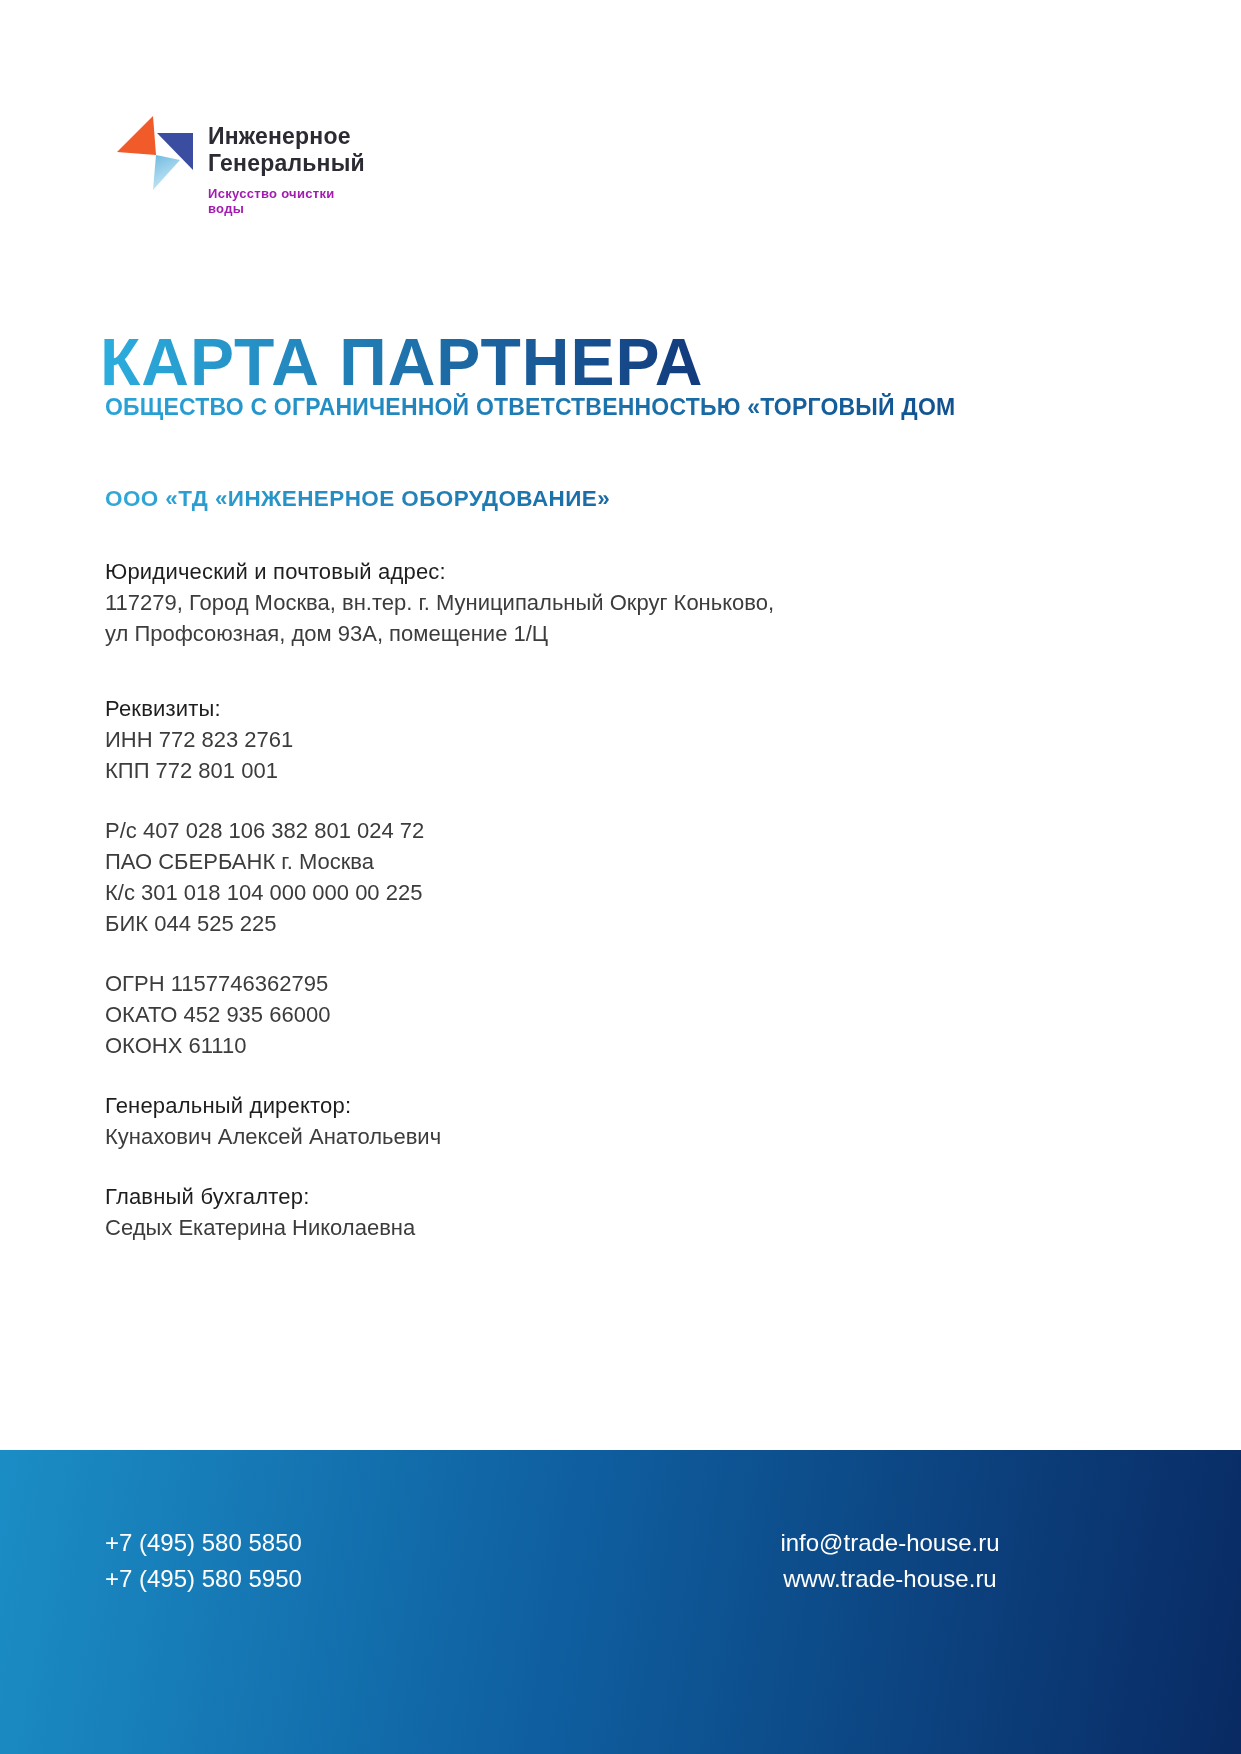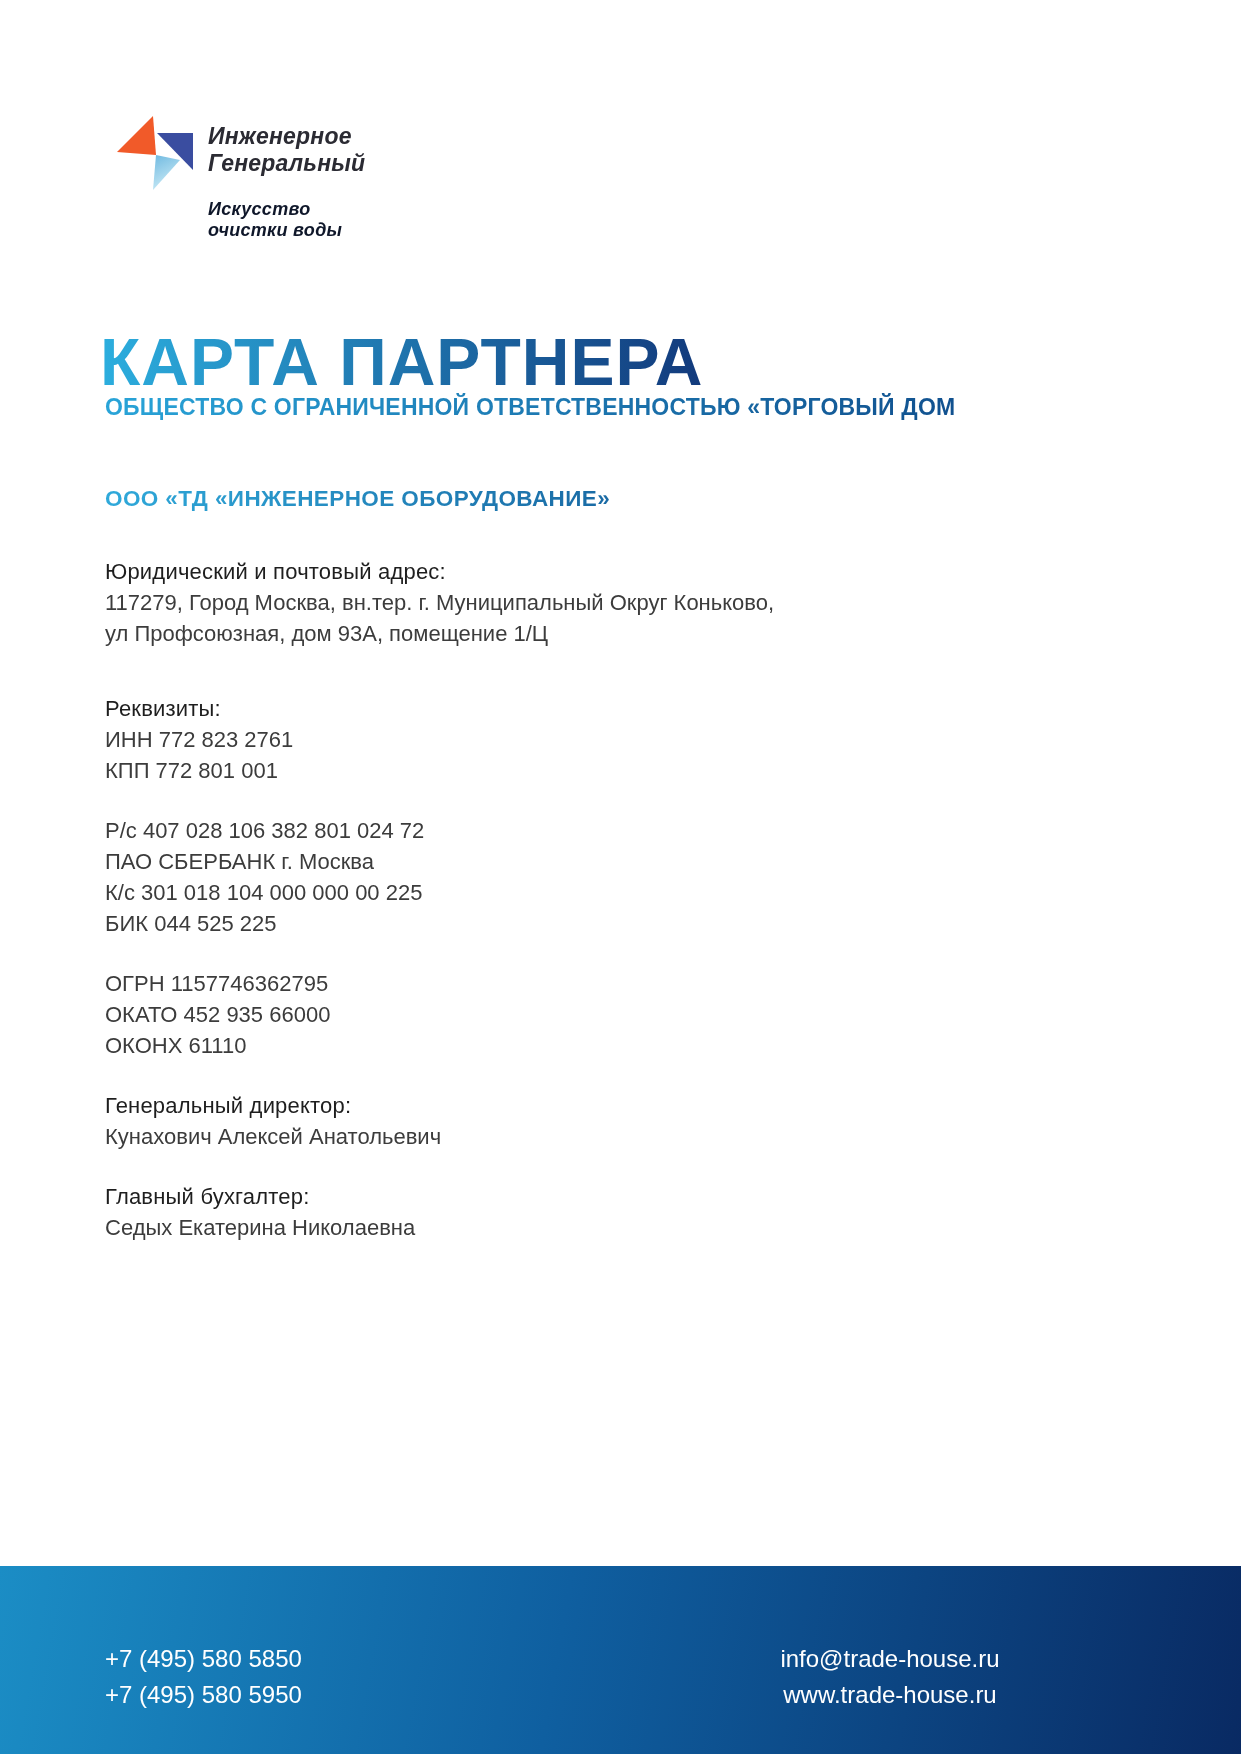--- a/index.html
+++ b/index.html
@@ -7,23 +7,23 @@
     width:1241px; height:1754px;
     background:#ffffff;
     font-family:"Liberation Sans","DejaVu Sans",sans-serif;
     -webkit-font-smoothing:antialiased;
   }
   .page { position:relative; width:1241px; height:1754px; overflow:hidden; background:#fff; }
 
   
   .logo { position:absolute; left:105px; top:93px; }
   .logo-mark { position:absolute; left:0; top:0; }
-  .logo-text { position:absolute; left:103px; top:30px;font-style:italic; }
+  .logo-text { position:absolute; left:103px; top:30px; }
   .logo-title { font-size:23px; line-height:27px; font-weight:700; color:#2b2b33; letter-spacing:0.2px; }
-  .logo-tagline { margin-top:22px; font-size:18px; font-weight:700; color:#0f172a; letter-spacing:0.3px; }
+  .logo-tagline { margin-top:9px; font-size:13px; font-weight:700; color:#a21caf; letter-spacing:0.3px; }
 
   
   .grad-text {
     background:linear-gradient(90deg,#2caede 0%,#123a7c 100%);
     -webkit-background-clip:text; background-clip:text;
     -webkit-text-fill-color:transparent; color:transparent;
     display:inline-block;
   }
   .page-title {
     position:absolute; left:100px; top:328px;
@@ -45,21 +45,21 @@
 
   
   .content { position:absolute; left:105px; top:556px; width:1030px; color:#3c3c3c; font-size:22px; line-height:31px; }
   .sec-label { font-weight:400; color:#1e1e1e; letter-spacing:0.2px; }
   .group { margin-top:29px; }
   .group-first { margin-top:44px; }
   .person { margin-top:29px; }
 
   
   .footer {
-    position:absolute; left:0; bottom:0; width:1241px; height:188px;
+    position:absolute; left:0; bottom:0; width:1241px; height:304px;
     background:linear-gradient(100deg,#1b8dc5 0%,#0f5fa0 45%,#092a63 100%);
     color:#ffffff;
   }
   .footer-phones { position:absolute; left:105px; top:75px; font-size:24px; line-height:36px; font-weight:400; }
   .footer-links  { position:absolute; left:765px; top:75px; width:250px; text-align:center; font-size:24px; line-height:36px; font-weight:400; }
 </style>
 </head>
 <body>
 
 <div class="page">

